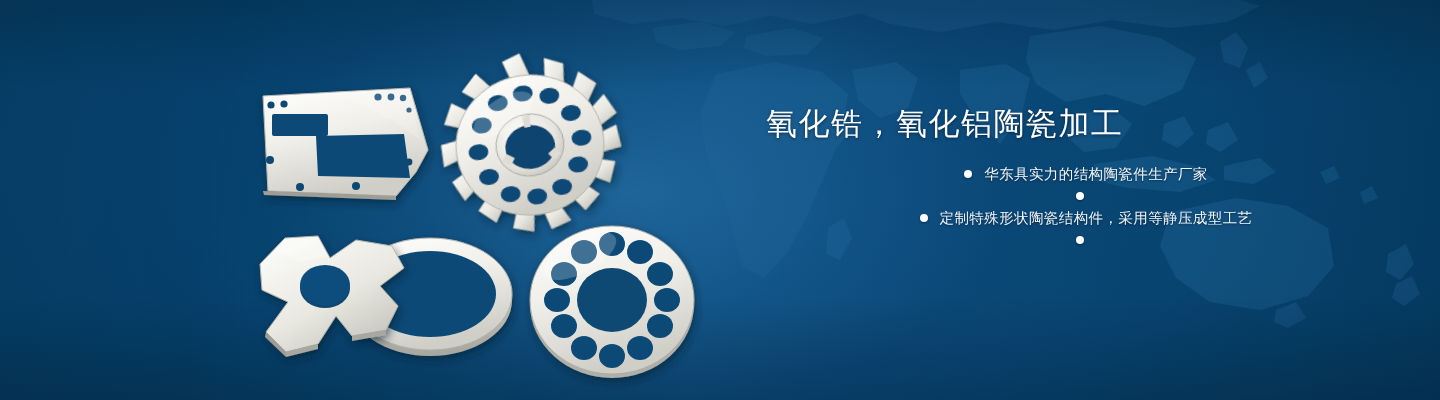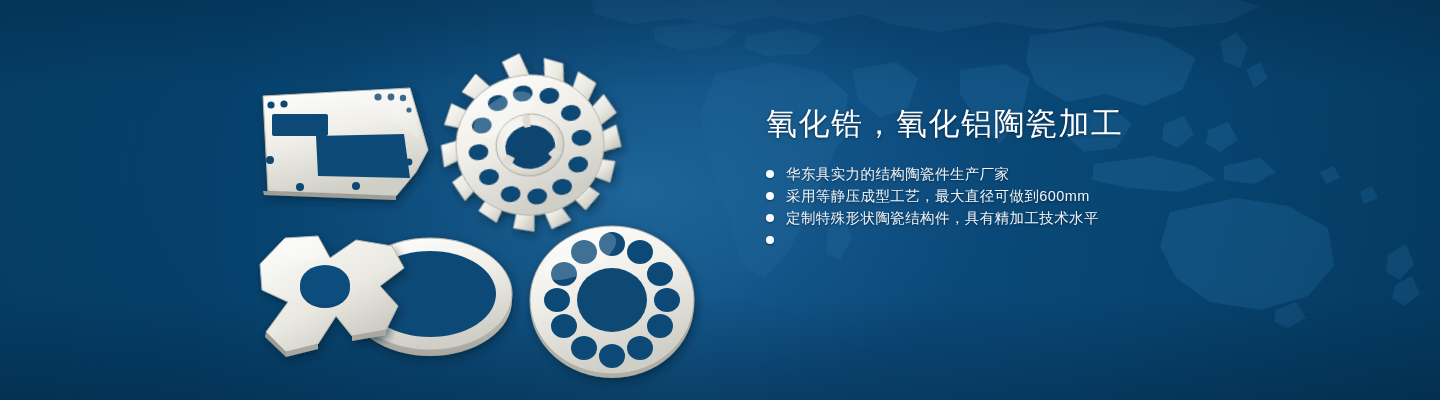--- a/index.html
+++ b/index.html
@@ -83,20 +83,21 @@
     font-weight:400;
     text-shadow:0 1px 3px rgba(0,14,30,0.55);
     white-space:nowrap;
   }
   .bullets { margin-top:19px; }
   .bullet {
     display:flex;
     align-items:center;
     height:22px;
     margin-bottom:0px;
+    justify-content:center;
   }
   .dot {
     width:8px; height:8px;
     border-radius:50%;
     background:#ffffff;
     flex:0 0 8px;
     margin-right:12px;
     box-shadow:0 1px 2px rgba(0,12,28,0.45);
   }
   .bullet-text {
@@ -318,26 +319,25 @@
 
     <div class="bullets">
 
       <div class="bullet">
         <span class="dot"></span>
         <span class="bullet-text">华东具实力的结构陶瓷件生产厂家</span>
       </div>
 
       <div class="bullet">
         <span class="dot"></span>
-        <span class="bullet-text">采用等静压成型工艺，最大直径可做到600mm</span>
       </div>
 
       <div class="bullet">
         <span class="dot"></span>
-        <span class="bullet-text">定制特殊形状陶瓷结构件，具有精加工技术水平</span>
+        <span class="bullet-text">定制特殊形状陶瓷结构件，采用等静压成型工艺</span>
       </div>
 
       <div class="bullet">
         <span class="dot"></span>
       </div>
 
     </div>
   </div>
 
 </div>

